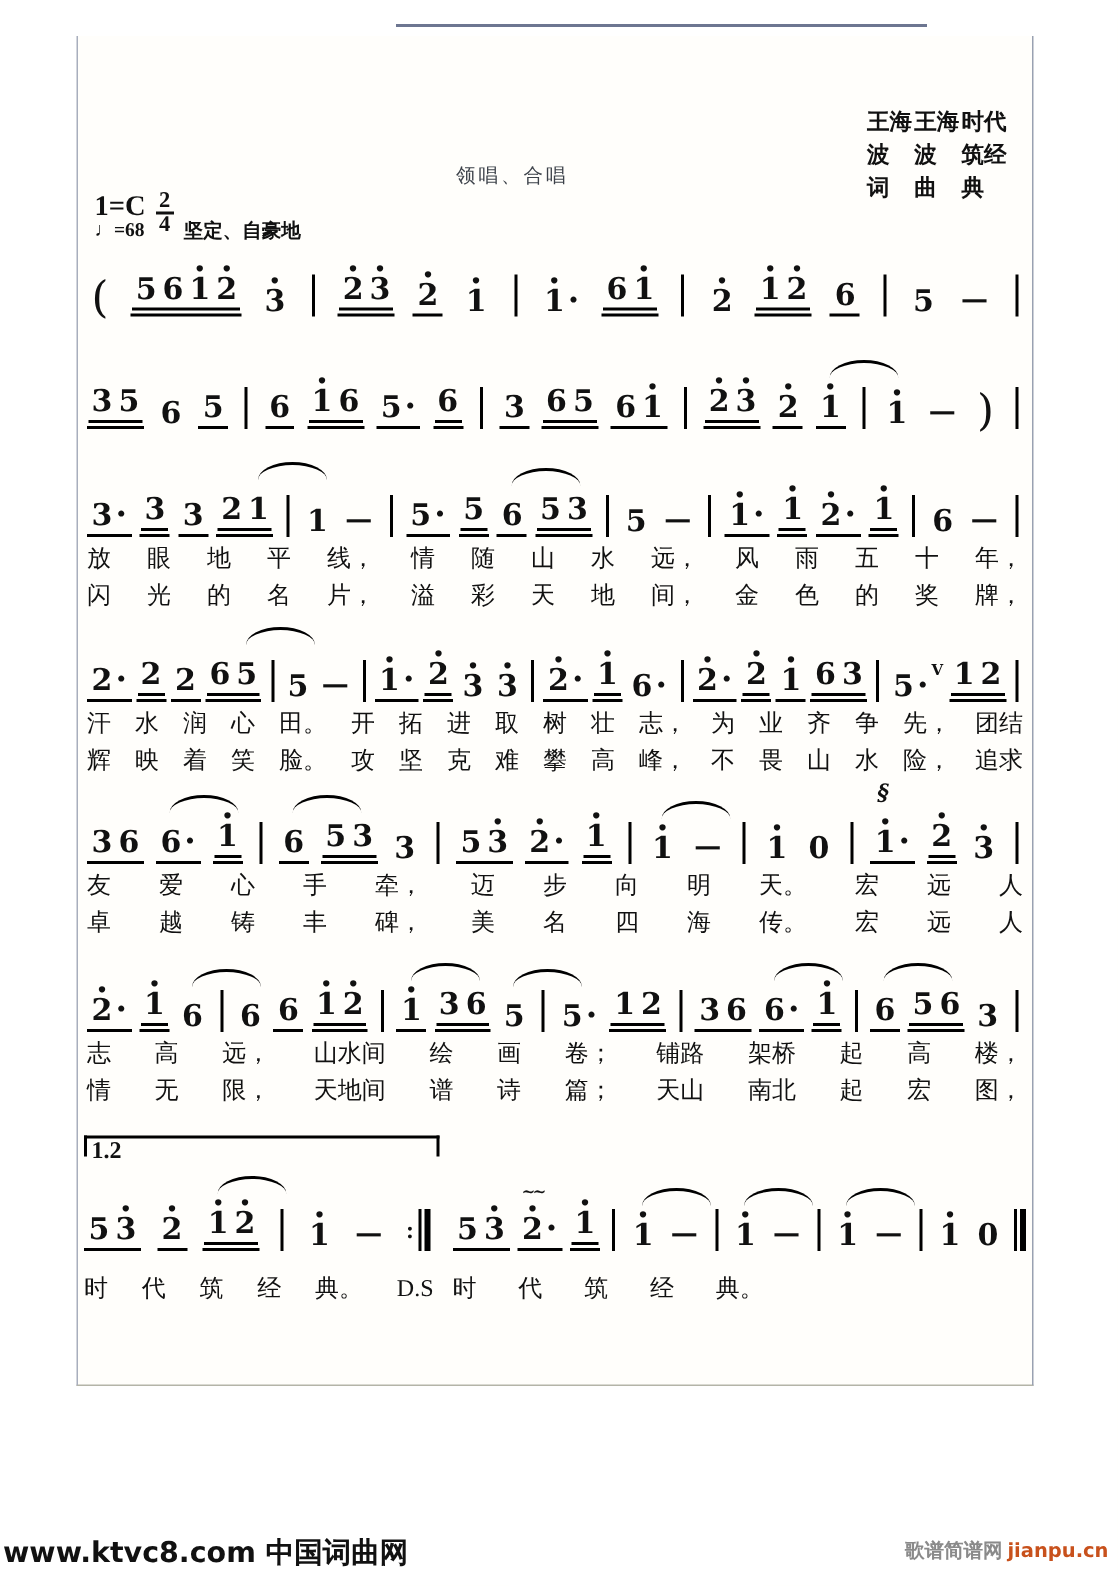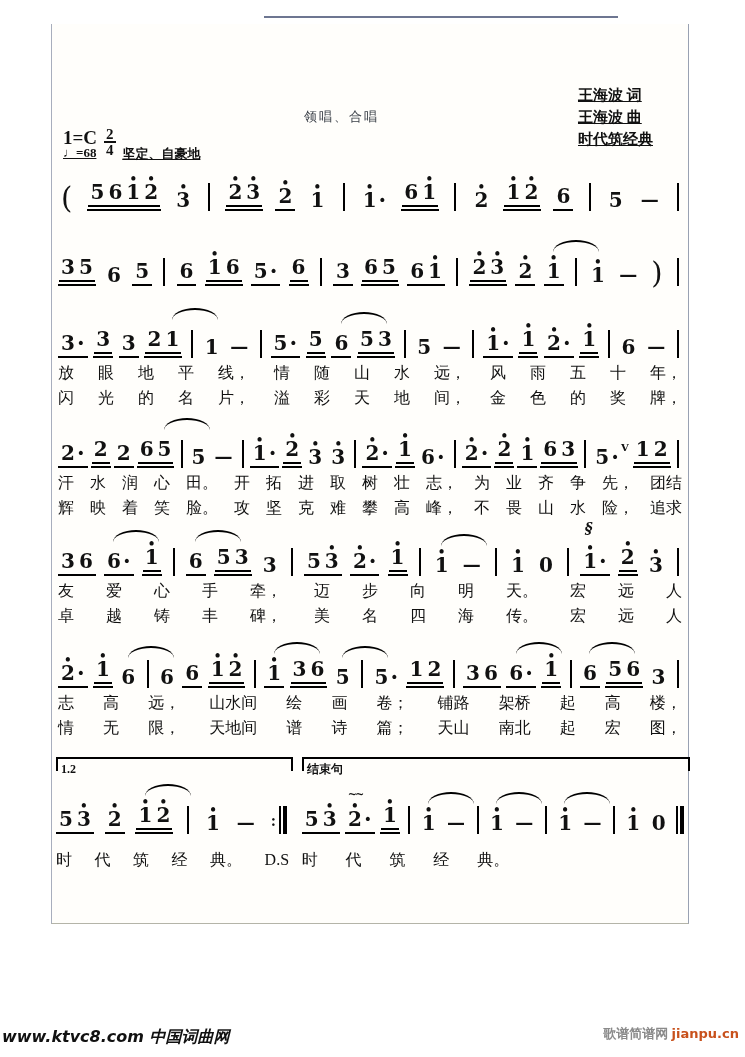--- a/index.html
+++ b/index.html
@@ -14,24 +14,24 @@
   #sheet{left:51px;top:24px;width:636px;height:899px;background:#fffefb;
          border-left:1px solid #a8aebd;border-right:1px solid #99a1b2;border-bottom:1px solid #b4b4a8;}
 
   #title{left:225px;top:6px;width:250px;text-align:center;font-size:27px;letter-spacing:7px;
          font-weight:600;color:#222;}
 
   #keysig{left:11px;top:70px;font-size:19px;font-weight:700;display:flex;gap:7px;margin-top:33px;}
   .frac{display:inline-flex;flex-direction:column;align-items:center;font-size:15px;line-height:14px;}
   .frac .num{border-bottom:2px solid #111;padding:0 2px;}
   #mid-note{left:252px;top:84px;font-size:13px;color:#3c4149;letter-spacing:2px;text-align:center;}
-  #credits{right:10px;top:60px;width:100px;font-size:15px;line-height:22px;font-weight:600;
-           display:flex;flex-direction:column;text-decoration:underline;}
+  #credits{right:10px;top:47px;width:100px;font-size:15px;line-height:22px;font-weight:600;
+           display:flex;flex-direction:row;}
   #credits span{display:flex;justify-content:space-between;}
-  #tempo-row{left:11px;top:121px;font-size:13px;font-weight:700;display:flex;gap:26px;text-decoration:underline;}
+  #tempo-row{left:11px;top:121px;font-size:13px;font-weight:700;display:flex;gap:26px;}
 
   
   .system{position:absolute;left:6px;width:624px;}
   .notes{display:flex;justify-content:space-between;align-items:flex-end;height:44px;}
   .g{display:inline-flex;align-items:flex-end;padding:0 1px;}
   .g.u1,.g.u2{border-bottom:2px solid #000;padding-bottom:2px;}
   .gi{display:inline-flex;align-items:flex-end;}
   .g.u2 .gi{border-bottom:2px solid #000;padding-bottom:2px;}
   .note{position:relative;display:inline-block;font-family:"DejaVu Serif",serif;
         font-weight:700;font-size:20px;line-height:22px;margin:0 2px;}
@@ -53,30 +53,30 @@
   .bl2{width:4px;height:28px;background:#000;display:inline-block;}
   .repdots{font-size:16px;font-weight:700;line-height:26px;display:inline-block;margin-right:1px;}
 
   .lyr{display:flex;justify-content:space-between;font-size:16px;line-height:20px;margin-top:5px;
        font-weight:500;}
   .syl{white-space:nowrap;}
 
   
   .volta{position:absolute;height:12px;border-top:2px solid #000;border-left:2px solid #000;
          border-right:2px solid #000;}
-  .volta .vlabel{font-size:12px;line-height:12px;padding-left:3px;display:inline-block;font-weight:600;}
+  .volta .vlabel{font-size:16px;line-height:12px;padding-left:3px;display:inline-block;font-weight:600;}
   #ending{position:absolute;left:4px;top:766px;width:630px;display:flex;justify-content:space-between;}
   #partA{width:37%;}
   #partB{width:61%;}
   #partB .lyr{width:54%;}
   #partA .lyr{margin-top:16px;}
   #partB .lyr{margin-top:16px;}
 
   
-  #foot-left{left:2px;bottom:9px;font-family:"DejaVu Sans",sans-serif;font-size:16px;font-weight:700;color:#111;font-style:italic;}
+  #foot-left{left:2px;bottom:9px;font-family:"DejaVu Sans",sans-serif;font-size:19px;font-weight:700;color:#111;}
   #foot-right{right:6px;bottom:14px;font-size:13px;}
   #foot-right .gray{color:#8a8a8a;font-weight:bold;}
   #foot-right .orange{color:#c8511c;font-family:"DejaVu Sans",sans-serif;font-weight:700;}
 </style>
 </head>
 <body>
 
 <div class="abs" id="title-rule"></div>
 
 <div class="abs" id="sheet">
@@ -827,23 +827,20 @@
         <span class="syl">南北</span>
         <span class="syl">起</span>
         <span class="syl">宏</span>
         <span class="syl">图，</span>
       </div>
   </div>
 
   <div class="volta" style="left:4px;top:733px;width:233px">
     <span class="vlabel">1.2</span>
   </div>
-  <div class="volta" style="left:250px;top:733px;width:384px">
-    <span class="vlabel">结束句</span>
-  </div>
 
   <div id="ending">
     <div id="partA">
       <div class="notes">
           <span class="g u1">
             <span class="gi">
               <span class="note">5</span>
               <span class="note">3<span class="oct">•</span></span>
             </span>
           </span>

